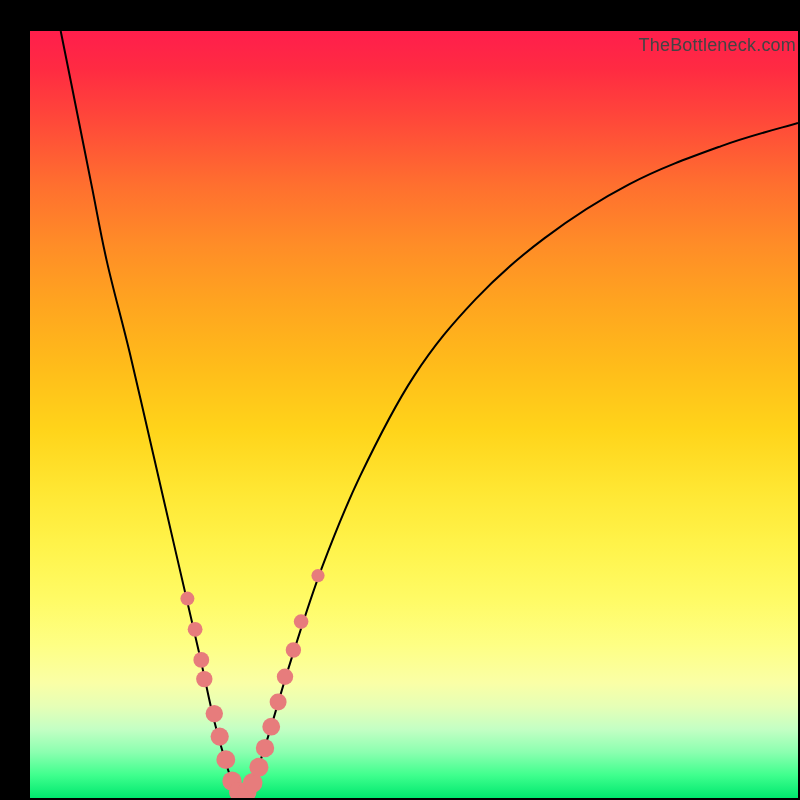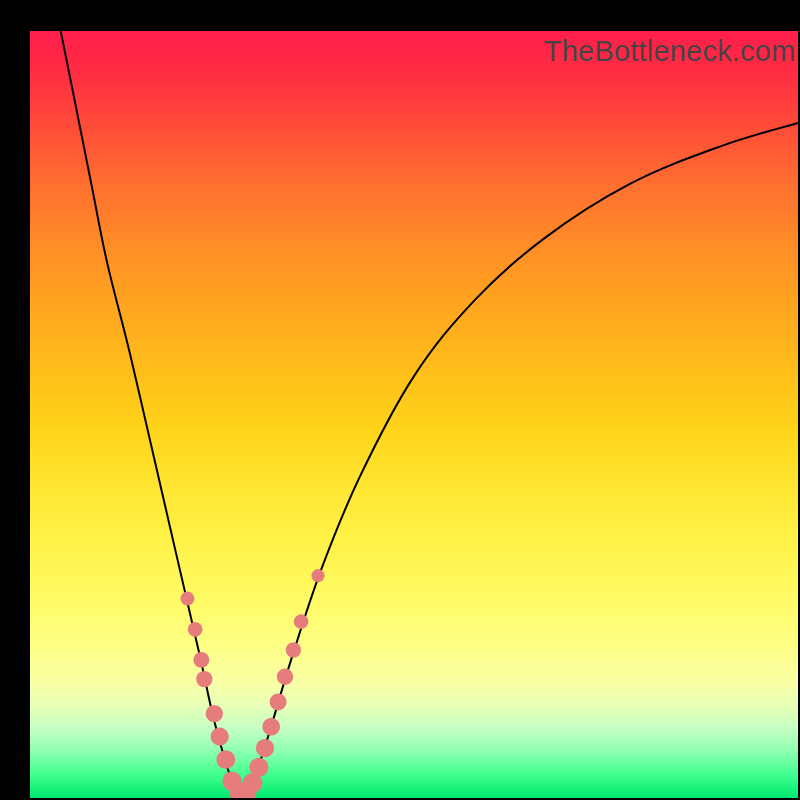--- a/index.html
+++ b/index.html
@@ -40,21 +40,21 @@
       #c4ffc4 91%,
       #8cffb0 94%,
       #40ff8e 97%,
       #00e86e 100%);
   }
   .brand {
     position: absolute;
     right: 2px;
     top: 4px;
     color: #444;
-    font-size: 29px;
+    font-size: 18px;
     font-weight: 500;
     letter-spacing: 0.2px;
     user-select: none;
   }
   svg.curves {
     position: absolute;
     left: 0;
     top: 0;
     width: 768px;
     height: 767px;

